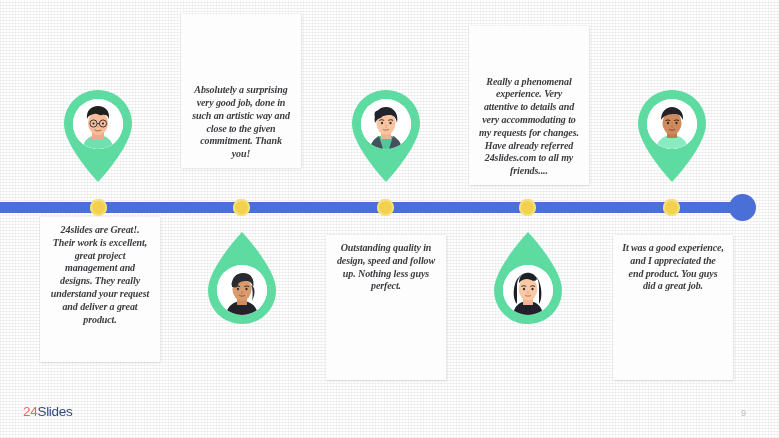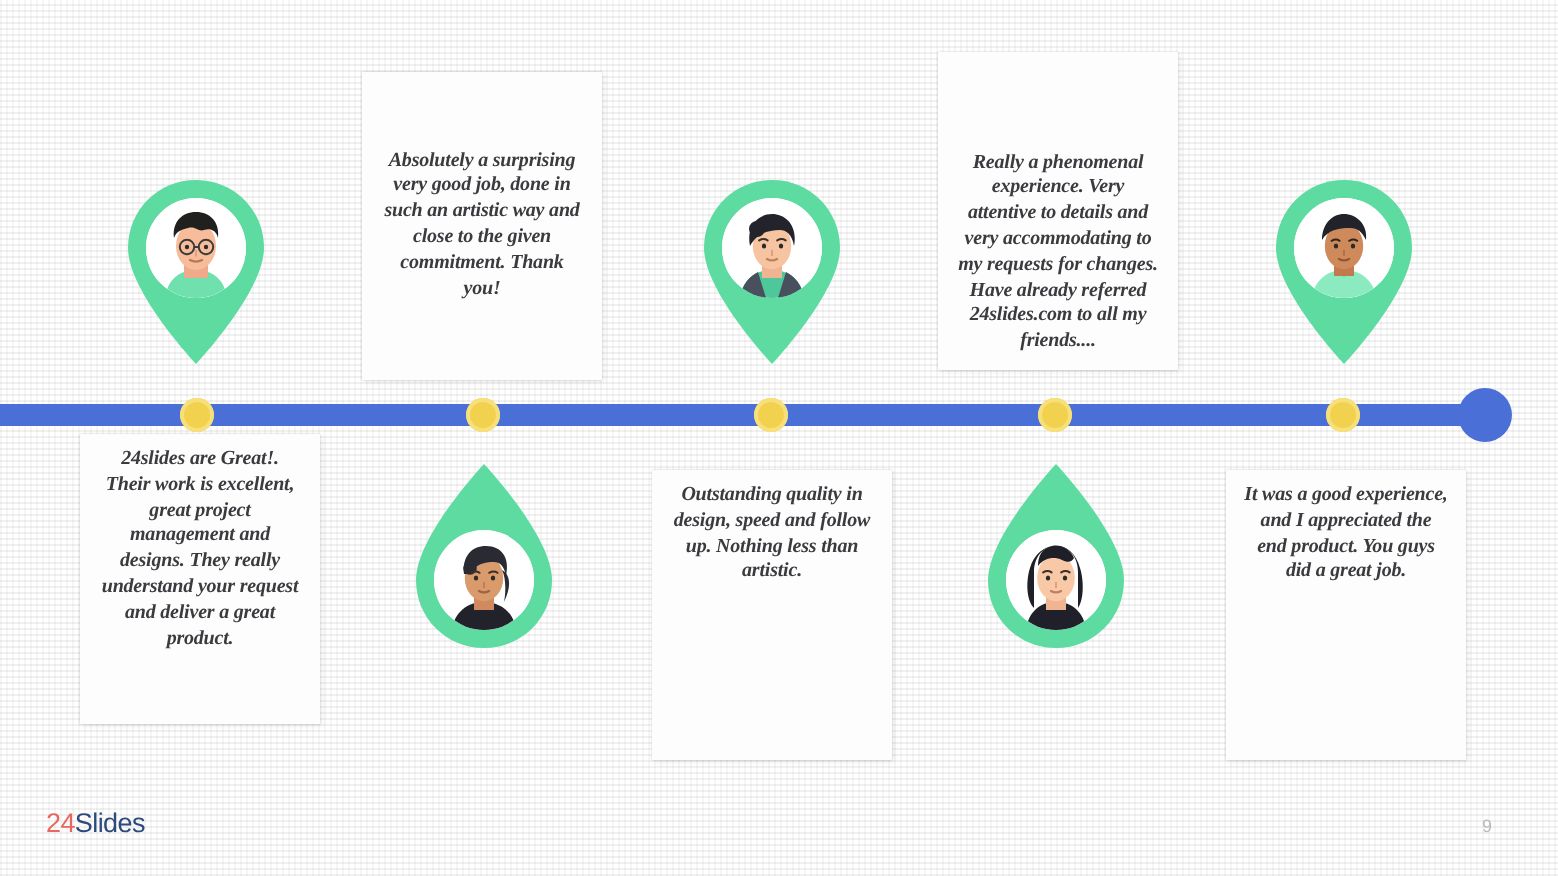--- a/index.html
+++ b/index.html
@@ -138,25 +138,25 @@
       <div class="timeline-dot" style="left: 385px; background: rgb(242, 209, 79);"></div>
       <div class="timeline-dot" style="left: 527px; background: rgb(242, 209, 79);"></div>
       <div class="timeline-dot" style="left: 671px; background: rgb(242, 209, 79);"></div>
     </div>
   <div id="timeline-end" style="background: rgb(74, 111, 214);"></div>
 
   <div id="cards-layer">
       <div class="quote-card bottom" style="left: 40px; top: 217px; width: 120px; height: 145px;">
         <div class="quote-text">24slides are Great!. Their work is excellent, great project management and designs. They really understand your request and deliver a great product.</div>
       </div>
-      <div class="quote-card top" style="left: 181px; top: 36px; width: 120px; height: 154px; align-items: center;">
+      <div class="quote-card top" style="left: 181px; top: 14px; width: 120px; height: 154px;">
         <div class="quote-text">Absolutely a surprising very good job, done in such an artistic way and close to the given commitment. Thank you!</div>
       </div>
       <div class="quote-card bottom" style="left: 326px; top: 235px; width: 120px; height: 145px;">
-        <div class="quote-text">Outstanding quality in design, speed and follow up. Nothing less than artistic.</div>
+        <div class="quote-text">Outstanding quality in design, speed and follow up. Nothing less guys perfect.</div>
       </div>
       <div class="quote-card top" style="left: 469px; top: 26px; width: 120px; height: 159px;">
         <div class="quote-text">Really a phenomenal experience. Very attentive to details and very accommodating to my requests for changes. Have already referred 24slides.com to all my friends....</div>
       </div>
       <div class="quote-card bottom" style="left: 613px; top: 235px; width: 120px; height: 145px; justify-content: center;">
         <div class="quote-text">It was a good experience, and I appreciated the end product. You guys did a great job.</div>
       </div>
     </div>
 
   <div id="pins-layer">

